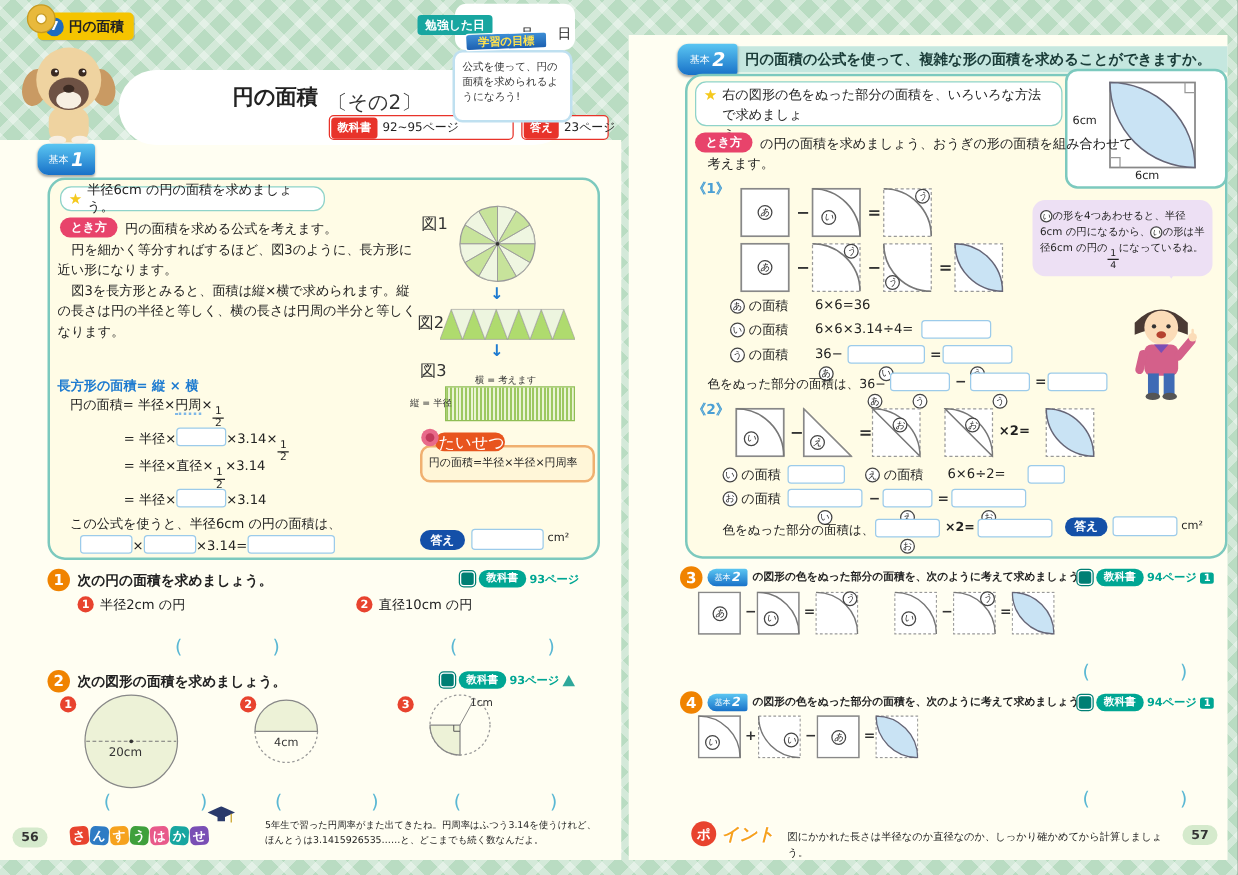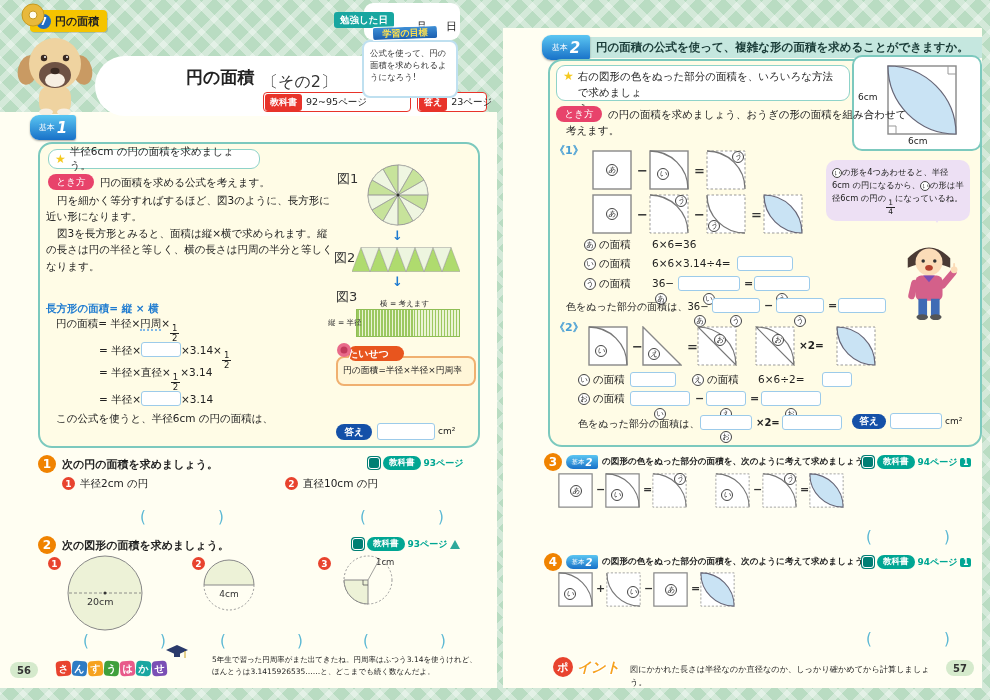--- a/index.html
+++ b/index.html
@@ -29,32 +29,32 @@
 .tape .n{background:#1E6BC0;color:#fff;width:15px;height:15px;border-radius:50%;display:inline-flex;align-items:center;justify-content:center;font-size:10px;font-weight:bold;margin-right:4px}
 .tape .l{font-size:11px;font-weight:bold;color:#222}
 .bar{background:#C5E7DF;display:flex;align-items:center;font-weight:bold;color:#1A3C38}
 .bb{background:linear-gradient(180deg,#5BC6F2,#1871C8);border-radius:9px 3px 3px 9px;color:#fff;display:flex;align-items:center;justify-content:center;gap:2px;box-shadow:0 1px 2px rgba(0,0,0,.35)}
 .bb i{font-size:8px;font-style:normal}.bb b{font-size:15px;font-style:italic}
 .bbm{background:linear-gradient(180deg,#5BC6F2,#1871C8);border-radius:7px 2px 2px 7px;color:#fff;display:inline-flex;align-items:center;justify-content:center;gap:1px}
 .bbm i{font-size:6.5px;font-style:normal}.bbm b{font-size:10px;font-style:italic}
 .panel{background:#FFFCE6;border:2.5px solid #7CC9BE;border-radius:14px}
 .taskbox{background:#fff;border:1.5px solid #8FD3C9;border-radius:9px;display:flex;align-items:center;font-size:10.5px;padding:0 6px;gap:4px}
 .star{color:#F5C91E;font-size:12px}
-.tok{background:#E8436B;color:#fff;font-size:9.5px;font-weight:normal;border-radius:8px;display:flex;align-items:center;justify-content:center}
+.tok{background:#E8436B;color:#fff;font-size:9.5px;font-weight:bold;border-radius:8px;display:flex;align-items:center;justify-content:center}
 .t{font-size:10.5px;color:#222}
 .para p{font-size:10.5px;line-height:1.56;text-indent:1.05em;margin:0;color:#222}
 .blue{color:#1E7BD0}
 .figlab{font-size:13px;color:#333}
 .smlab{font-size:7.5px;color:#333}
 .arrow{font-size:13px;font-weight:bold;color:#1E7BD0}
 .ib{display:inline-block;background:#fff;border:1.3px solid #9CCBEA;border-radius:3px;height:15px;vertical-align:-3px}
 .frac{display:inline-flex;flex-direction:column;align-items:center;vertical-align:-4px;line-height:1.05;font-size:8.5px}
 .frac b{font-weight:normal;border-top:1px solid #222;padding:0 2px}
 .du{border-bottom:2px dotted #7FB8E8}
-.taib{background:#E8551E;color:#fff;font-size:10px;font-weight:bold;border-radius:8px;display:flex;align-items:center;justify-content:flex-start}
+.taib{background:#E8551E;color:#fff;font-size:13px;font-weight:normal;border-radius:8px;display:flex;align-items:center;justify-content:flex-end}
 .taibox{background:#FFF6D8;border:2px solid #F0B070;border-radius:8px;font-size:8.8px;color:#222;display:flex;align-items:center;padding:0 5px}
 .ansp{background:#1450A8;color:#fff;font-size:9.5px;font-weight:bold;border-radius:8px;display:flex;align-items:center;justify-content:center}
 .unit{font-size:9px;color:#222}
 .pnum{background:#F08300;color:#fff;width:18px;height:18px;border-radius:50%;display:flex;align-items:center;justify-content:center;font-size:12px;font-weight:bold}
 .ptxt{font-size:11px;font-weight:bold;color:#222}
 .tref{display:flex;align-items:center;gap:3px}
 .tref .ico{width:12px;height:12px;background:#007F74;border-radius:3px;display:inline-block;border:1px solid #fff;box-shadow:0 0 0 1px #007F74}
 .tref .tp{background:#00A693;color:#fff;font-size:8.5px;font-weight:bold;border-radius:7px;padding:1px 6px;white-space:nowrap}
 .tref .pg{color:#00A693;font-size:9px;font-weight:bold;white-space:nowrap}
 .tref .nsq{background:#00A693;color:#fff;font-size:8px;font-weight:bold;border-radius:2px;padding:0 2.5px}
@@ -253,20 +253,23 @@
 <div class="ab t" style="left:99px;top:366px">
   <span>= 半径×直径×</span><span class="frac">
         <span>1</span>
         <b>2</b>
       </span><span>×3.14</span>
 </div>
 <div class="ab t" style="left:99px;top:391px">
   <span>= 半径×</span><span class="ib" style="width:40px"></span><span>×3.14</span>
 </div>
 <span class="ab t" style="left:56px;top:412px">この公式を使うと、半径6cm の円の面積は、</span>
+<div class="ab t" style="left:64px;top:428px">
+  <span class="ib" style="width:42px"></span><span>×</span><span class="ib" style="width:42px"></span><span>×3.14=</span><span class="ib" style="width:70px"></span>
+</div>
 
 <div class="ab taibox" style="left:336px;top:356px;width:140px;height:30px">
   <span>円の面積=半径×半径×円周率</span>
 </div>
 <div class="ab taib" style="left:348px;top:346px;width:56px;height:15px">
   <span>たいせつ</span>
 </div>
 <svg class="ab" style="left:336px;top:342px" width="16" height="16" viewBox="0 0 16 16">
       <circle cx="8" cy="8" r="7" fill="#E86A8A"></circle>
       <circle cx="8" cy="8" r="3.5" fill="#C23A5C"></circle>

